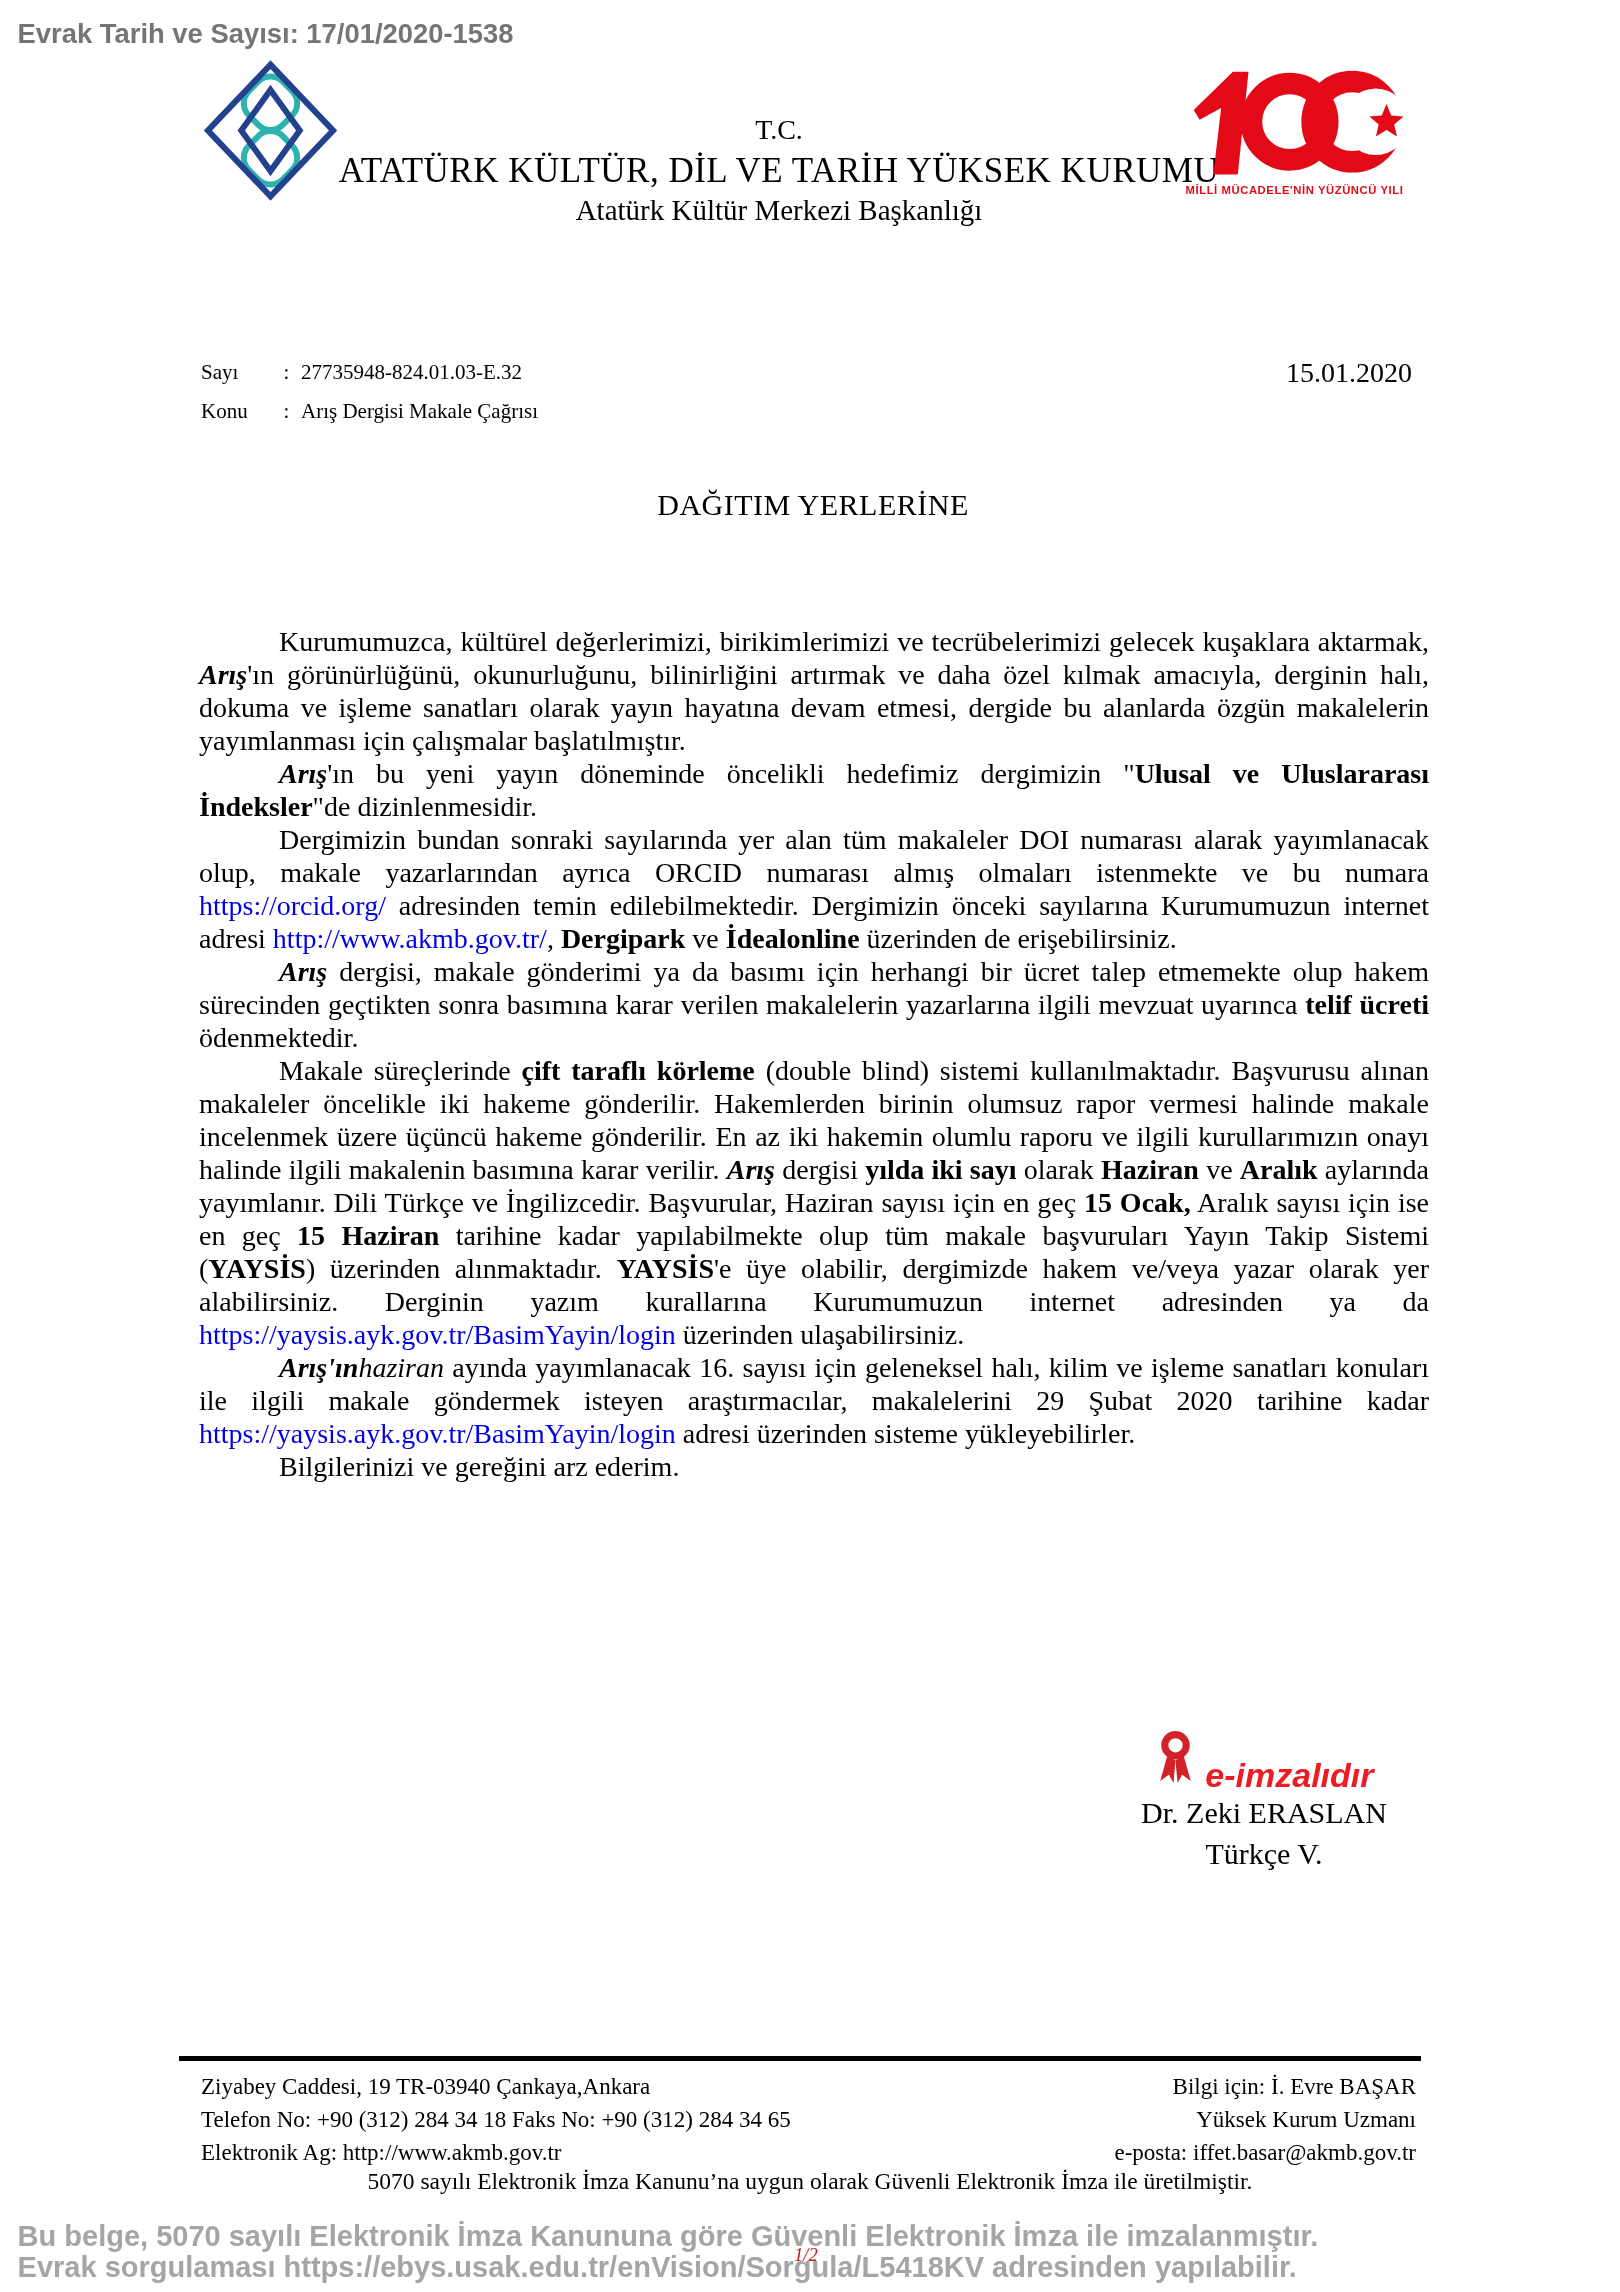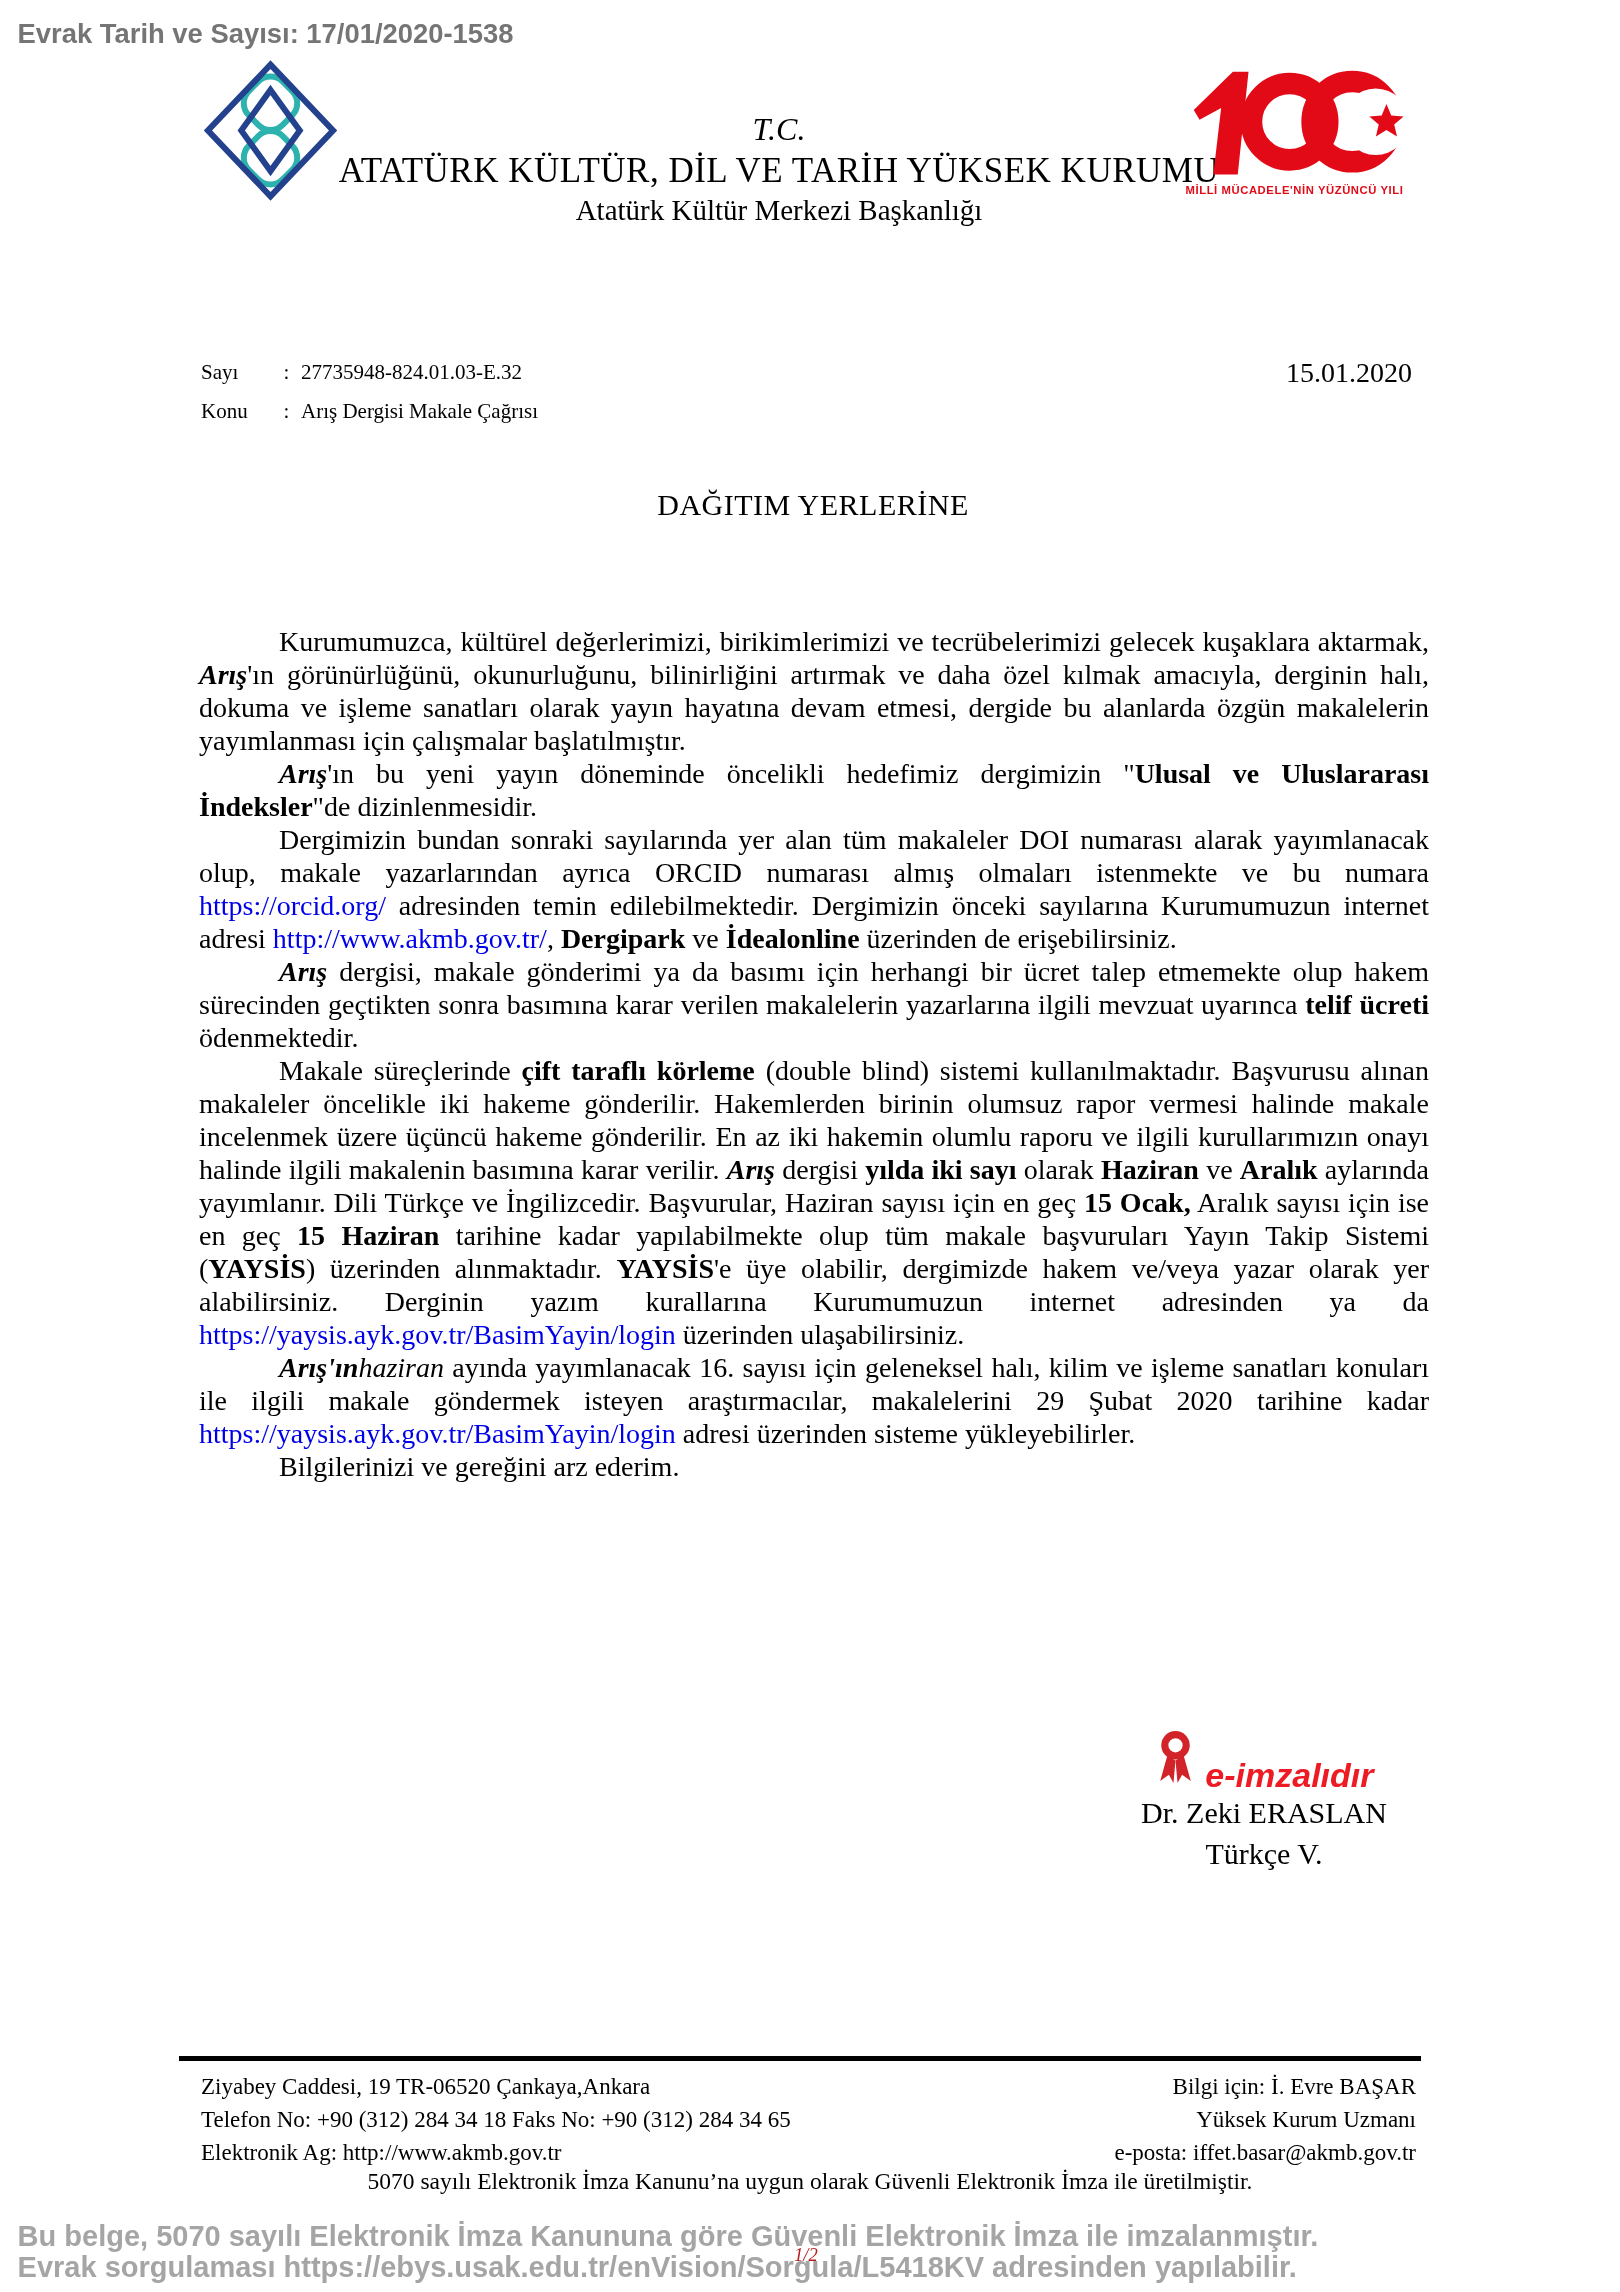--- a/index.html
+++ b/index.html
@@ -28,21 +28,21 @@
     position:absolute;left:17.6px;top:17.6px;
     font-family:"Liberation Sans","DejaVu Sans",sans-serif;
     font-weight:bold;font-size:27.4px;color:var(--header-gray);
     letter-spacing:0px;
   }
   
   .knot-logo{position:absolute;left:204px;top:59px;width:133px;height:143px;}
   .header-center{
     position:absolute;left:294px;top:110px;width:970px;text-align:center;
   }
-  .tc-line{font-size:32px;line-height:39px;font-style:italic;}
+  .tc-line{font-size:28px;line-height:39px;}
   .institution-line{font-size:35px;line-height:43px;letter-spacing:0.5px;}
   .department-line{font-size:29px;line-height:37px;}
   .centenary-logo{position:absolute;left:1182px;top:63px;width:225px;height:137px;}
   
   .meta{position:absolute;left:201px;top:353px;font-size:21px;}
   .meta-row{display:flex;line-height:39px;}
   .meta-label{width:71px;}
   .meta-sep{width:29px;text-align:center;}
   .doc-date{position:absolute;right:208px;top:353px;font-size:28px;line-height:39px;}
   
@@ -156,21 +156,21 @@
         <circle cx="20" cy="15" r="10.5" fill="#ffffff" stroke="var(--seal-red)" stroke-width="7"></circle>
       </svg>
       <span class="esign-label">e-imzalıdır</span>
     </div>
     <div class="signer-name">Dr. Zeki ERASLAN</div>
     <div class="signer-title">Türkçe V.</div>
   </div>
 
   <div class="footer-rule"></div>
   <div class="footer-left">
-      <div>Ziyabey Caddesi, 19 TR-06520 Çankaya,Ankara</div>
+      <div>Ziyabey Caddesi, 19 TR-03940 Çankaya,Ankara</div>
       <div>Telefon No: +90 (312) 284 34 18 Faks No: +90 (312) 284 34 65</div>
       <div>Elektronik Ag: http://www.akmb.gov.tr</div>
     </div>
   <div class="footer-right">
       <div>Bilgi için: İ. Evre BAŞAR</div>
       <div>Yüksek Kurum Uzmanı</div>
       <div>e-posta: iffet.basar@akmb.gov.tr</div>
     </div>
   <div class="footer-center-1">5070 sayılı Elektronik İmza Kanunu’na uygun olarak Güvenli Elektronik İmza ile üretilmiştir.</div>
 

